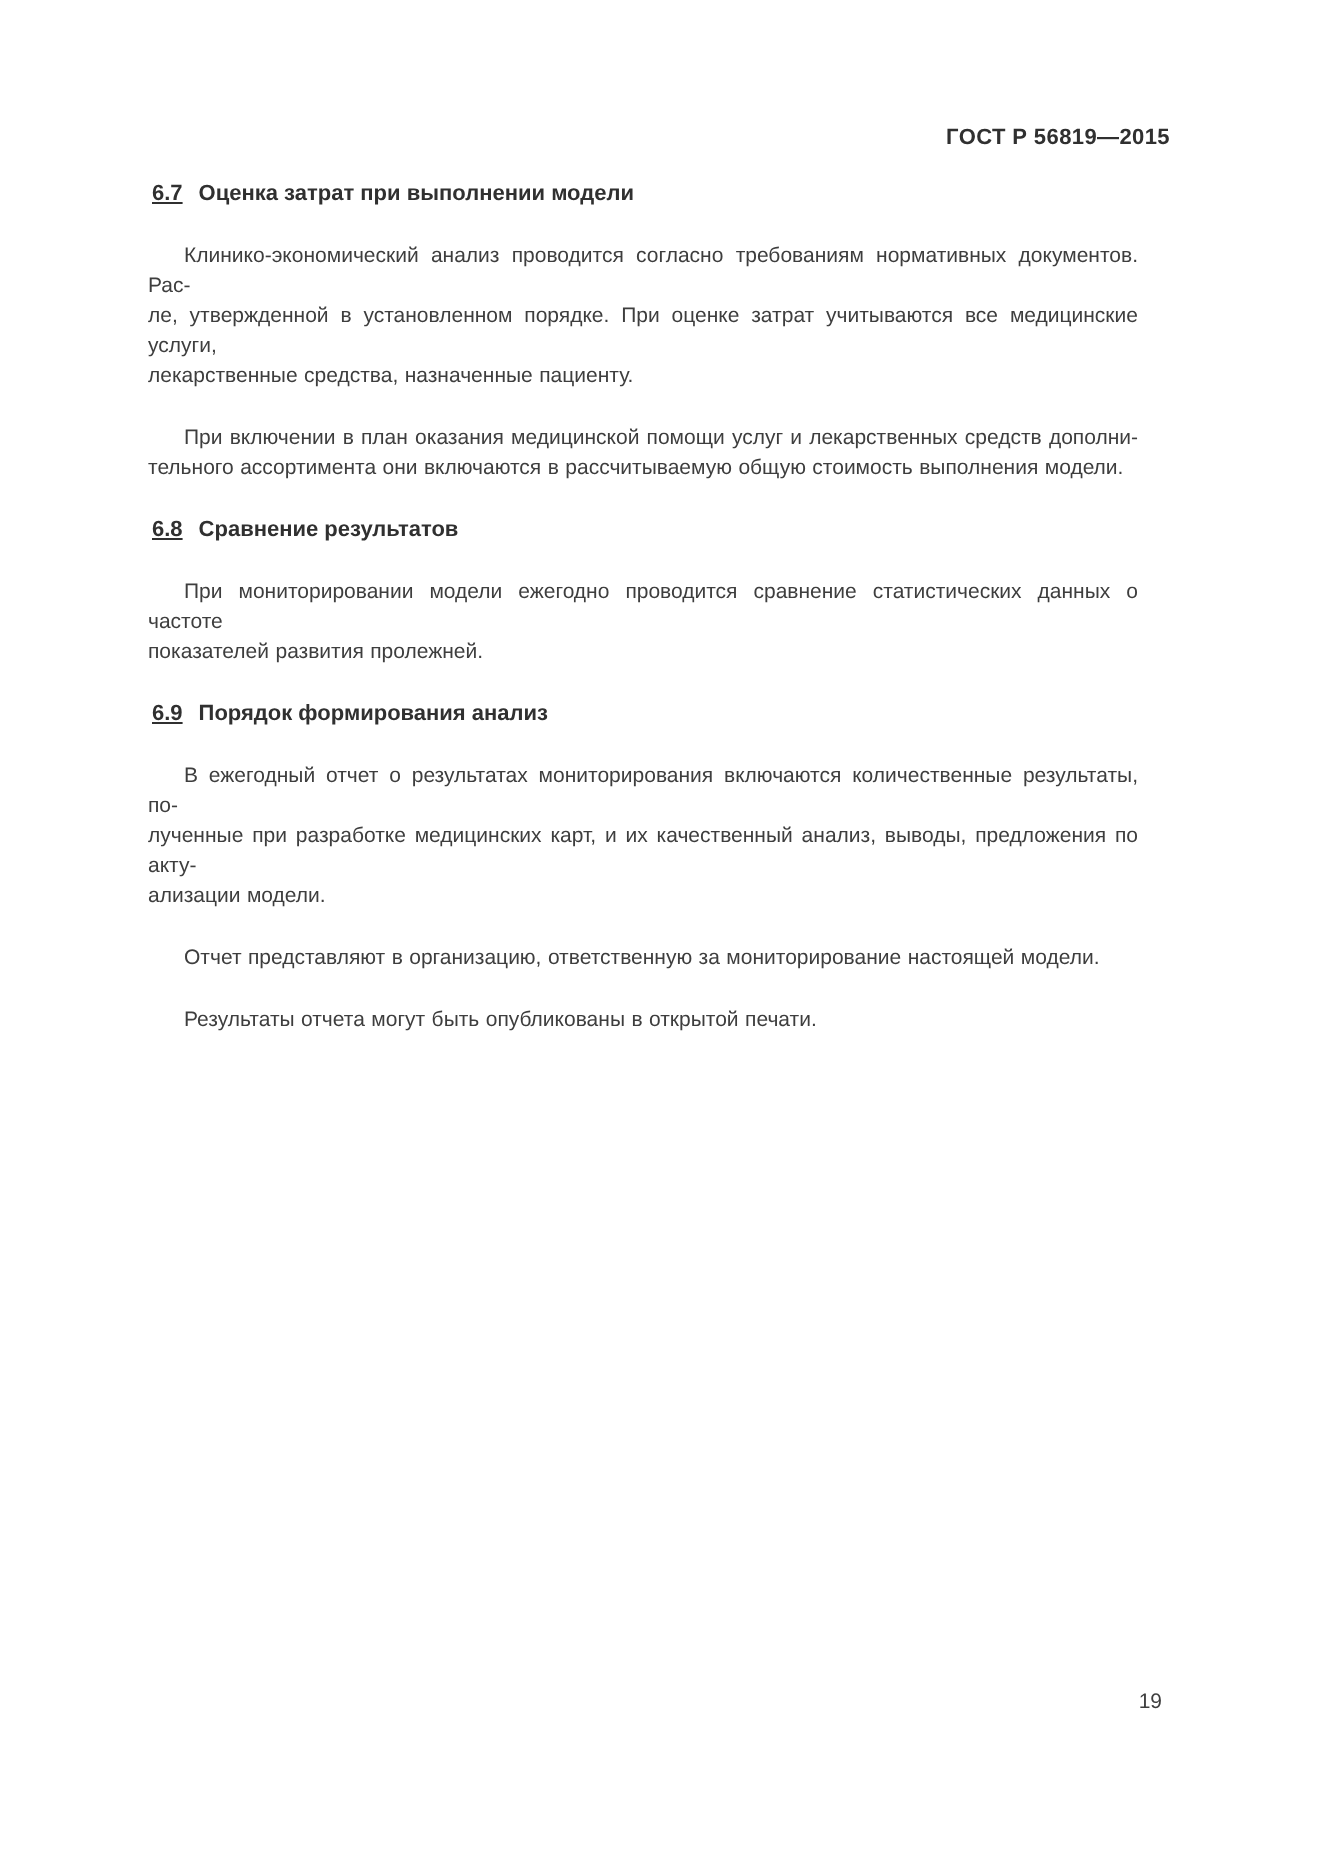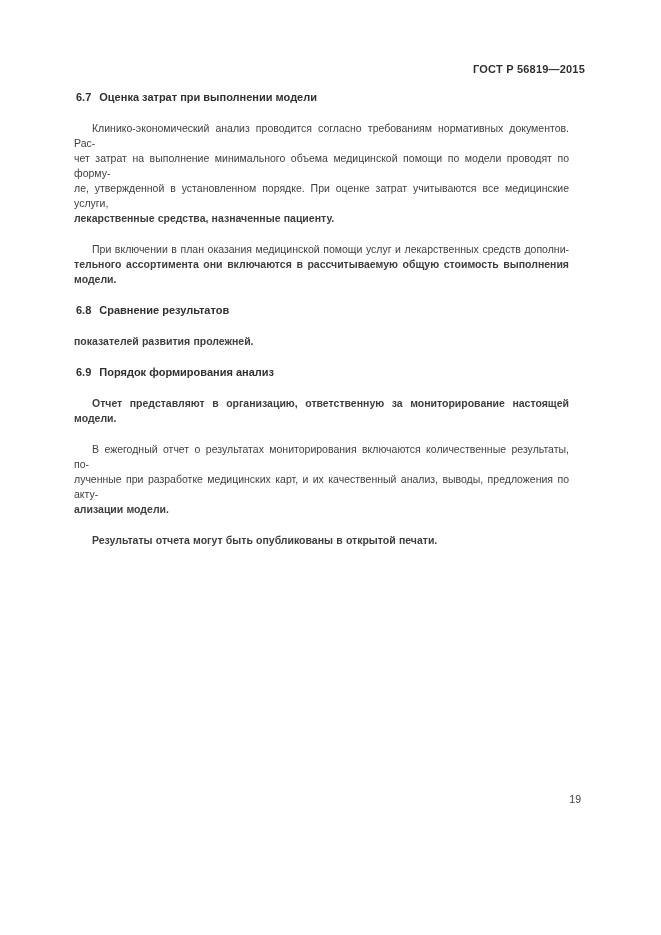--- a/index.html
+++ b/index.html
@@ -36,41 +36,41 @@
     font-size: 11px;
     line-height: 15px;
     font-weight: bold;
     color: #303030;
   }
   .section-heading.first {
     margin-top: 13px;
   }
   .section-heading .num {
     margin-right: 8px;
+    text-decoration: underline;
   }
   .paragraph {
     margin: 16px;
   }
   .ln {
     font-size: 10.5px;
     line-height: 15px;
     text-align: justify;
     text-align-last: justify;
     word-spacing: 0.3px;
   }
   .ln.last {
     text-align-last: left;
-    font-weight: bold;
   }
   .ln.first {
     text-indent: 18px;
   }
   .page-number {
     position: absolute;
-    top: 792px;
+    top: 844px;
     right: 80px;
     font-size: 10.5px;
     line-height: 15px;
     color: #3e3e3e;
   }
 </style>
 </head>
 <body>
 
 <div class="page">
@@ -79,50 +79,50 @@
     <div class="running-header">
       <span>ГОСТ Р 56819—2015</span>
     </div>
 
     <div>
       <div class="section-heading first">
         <span class="num">6.7</span><span>Оценка затрат при выполнении модели</span>
       </div>
       <div class="paragraph">
         <div class="ln first">Клинико-экономический анализ проводится согласно требованиям нормативных документов. Рас-</div>
-        <div class="ln">чет затрат на выполнение минимального объема медицинской помощи по модели проводят по форму-</div>
         <div class="ln">ле, утвержденной в установленном порядке. При оценке затрат учитываются все медицинские услуги,</div>
         <div class="ln last">лекарственные средства, назначенные пациенту.</div>
       </div>
       <div class="paragraph">
         <div class="ln first">При включении в план оказания медицинской помощи услуг и лекарственных средств дополни-</div>
         <div class="ln last">тельного ассортимента они включаются в рассчитываемую общую стоимость выполнения модели.</div>
       </div>
     </div>
 
     <div>
       <div class="section-heading">
         <span class="num">6.8</span><span>Сравнение результатов</span>
       </div>
       <div class="paragraph">
+        <div class="ln first">При мониторировании модели ежегодно проводится сравнение статистических данных о частоте</div>
         <div class="ln last">показателей развития пролежней.</div>
       </div>
     </div>
 
     <div>
       <div class="section-heading">
         <span class="num">6.9</span><span>Порядок формирования анализ</span>
       </div>
       <div class="paragraph">
-        <div class="ln first last">Отчет представляют в организацию, ответственную за мониторирование настоящей модели.</div>
-      </div>
-      <div class="paragraph">
         <div class="ln first">В ежегодный отчет о результатах мониторирования включаются количественные результаты, по-</div>
         <div class="ln">лученные при разработке медицинских карт, и их качественный анализ, выводы, предложения по акту-</div>
         <div class="ln last">ализации модели.</div>
+      </div>
+      <div class="paragraph">
+        <div class="ln first last">Отчет представляют в организацию, ответственную за мониторирование настоящей модели.</div>
       </div>
       <div class="paragraph">
         <div class="ln first last">Результаты отчета могут быть опубликованы в открытой печати.</div>
       </div>
     </div>
 
   </div>
 
   <div class="page-number">19</div>
 </div>

